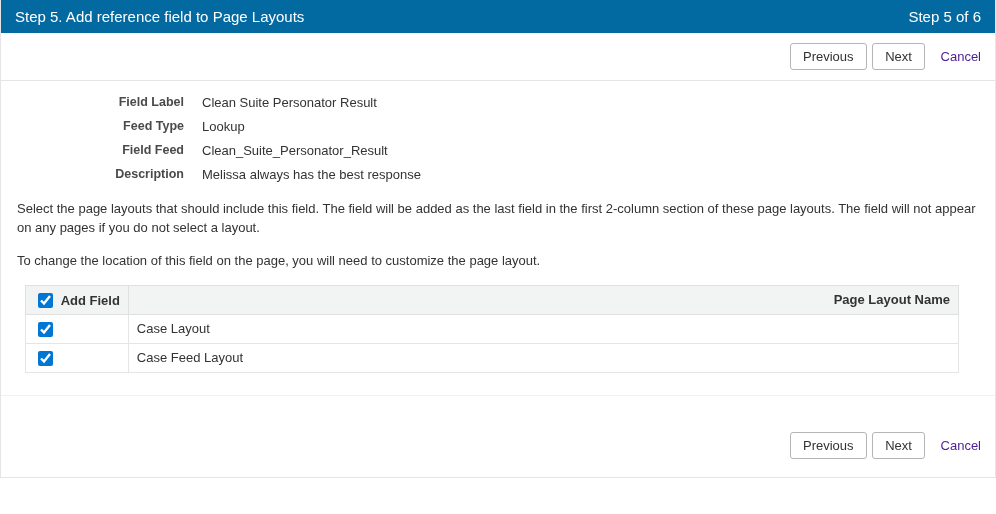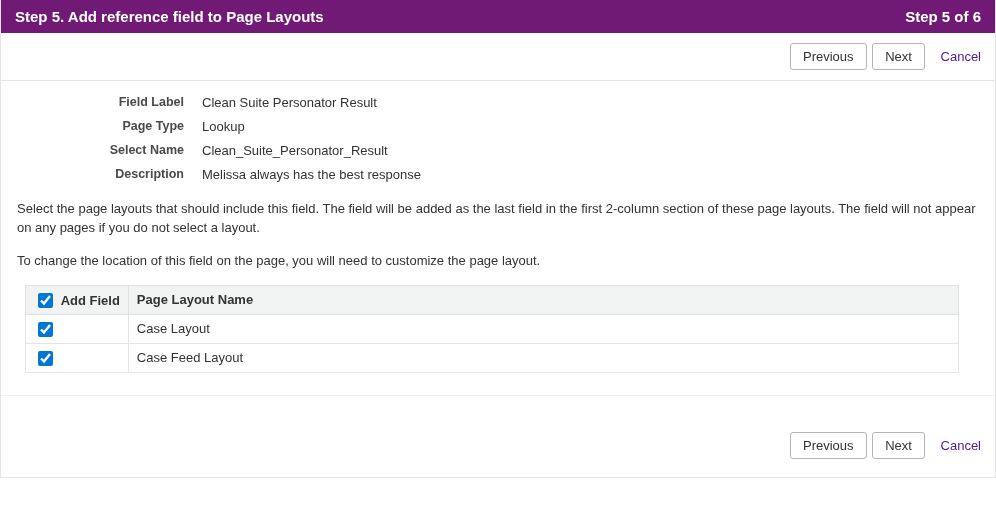--- a/index.html
+++ b/index.html
@@ -7,28 +7,28 @@
     font-family: Arial, Helvetica, sans-serif;
     font-size: 13px;
     color: #333;
     background: #fff;
   }
   .wizard {
     border: 1px solid #e5e5e5;
     border-top: none;
   }
   .wizard-header {
-    background: #701a75;
+    background: #0369a1;
     color: #fff;
     padding: 8px 14px;
     display: flex;
     justify-content: space-between;
     align-items: flex-end;
     font-size: 15px;
-    font-weight: bold;
+    font-weight: normal;
   }
   .nav-bar {
     padding: 10px 14px;
     text-align: right;
     border-bottom: 1px solid #e5e5e5;
   }
   .nav-bar.bottom {
     border-bottom: none;
     border-top: 1px solid #f0f0f0;
     padding-top: 36px;
@@ -85,21 +85,21 @@
     width: 100%;
     border-collapse: collapse;
     margin-top: 8px;
     margin-left: 8px;
     width: calc(100% - 28px);
   }
   .layouts-table th {
     background: #f2f3f3;
     border: 1px solid #e0e0e0;
     padding: 6px 8px;
-    text-align: left;
+    text-align: right;
     font-weight: bold;
     font-size: 13px;
     color: #333;
   }
   .layouts-table td {
     border: 1px solid #e5e5e5;
     padding: 6px 8px;
     background: #fff;
     font-size: 13px;
   }
@@ -139,25 +139,25 @@
   </div>
 
   <div class="content">
 
     <div class="def-table">
       <div class="def-row">
         <div class="def-label">Field Label</div>
         <div class="def-value">Clean Suite Personator Result</div>
       </div>
       <div class="def-row">
-        <div class="def-label">Page Type</div>
+        <div class="def-label">Feed Type</div>
         <div class="def-value">Lookup</div>
       </div>
       <div class="def-row">
-        <div class="def-label">Select Name</div>
+        <div class="def-label">Field Feed</div>
         <div class="def-value">Clean_Suite_Personator_Result</div>
       </div>
       <div class="def-row">
         <div class="def-label">Description</div>
         <div class="def-value">Melissa always has the best response</div>
       </div>
     </div>
 
     <p class="instructions">Select the page layouts that should include this field. The field will be added as the last field in the first 2-column section of these page layouts. The field will not appear on any pages if you do not select a layout.</p>
     <p class="instructions">To change the location of this field on the page, you will need to customize the page layout.</p>

